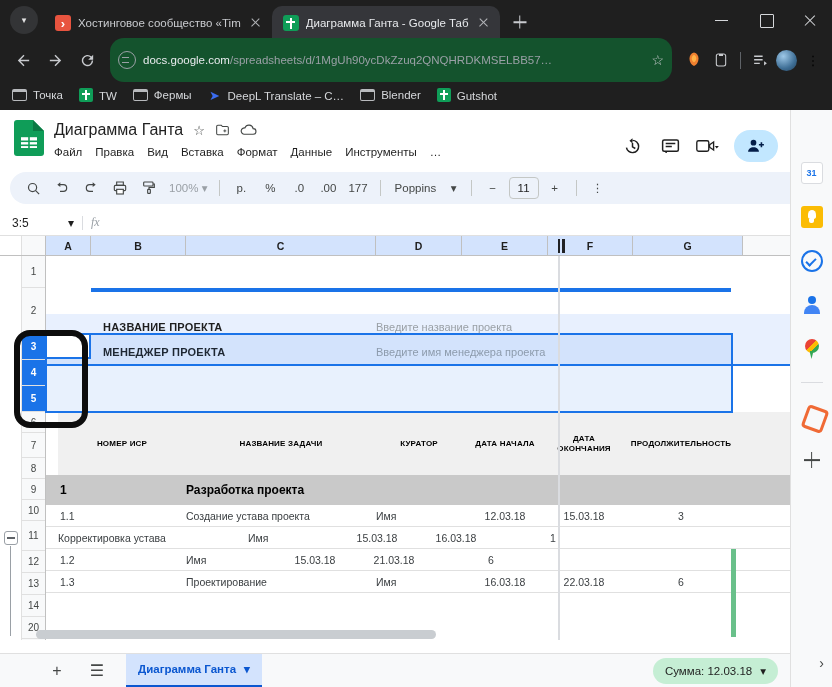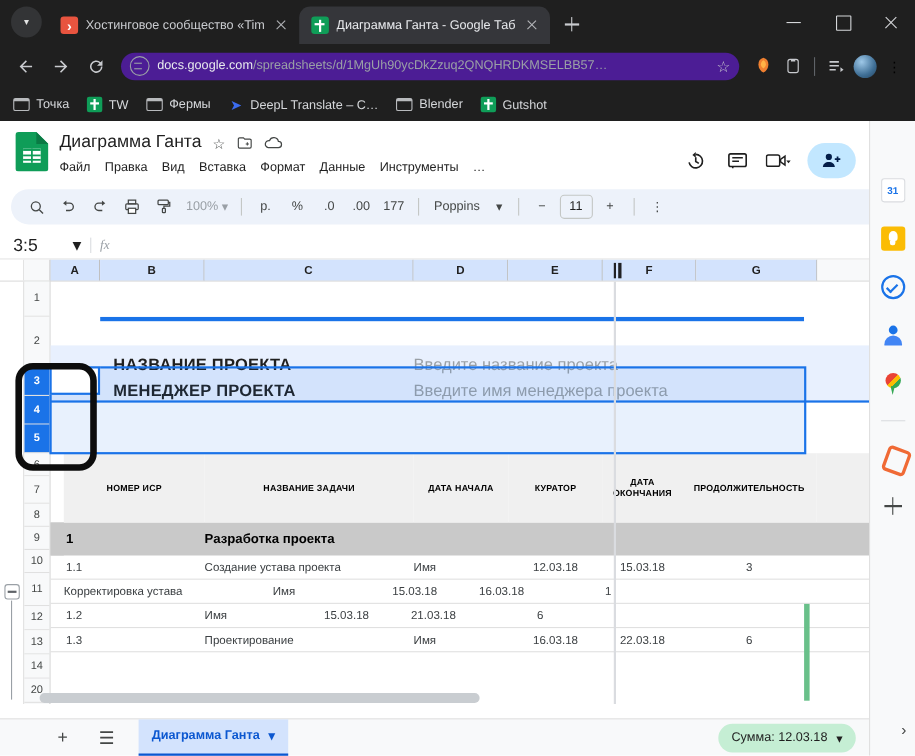--- a/index.html
+++ b/index.html
@@ -60,21 +60,21 @@
   .wc-max::before { content: ""; position: absolute; left: 16px; top: 11px; width: 12px; height: 12px; border: 1.4px solid #d5d7da; border-radius: 1px; }
   .wc-close::before, .wc-close::after {
     content: ""; position: absolute; left: 15px; top: 17px; width: 14px; height: 1.4px; background: #d5d7da;
   }
   .wc-close::before { transform: rotate(45deg); }
   .wc-close::after { transform: rotate(-45deg); }
 
   .toolbar-nav { height: 40px; display: flex; align-items: center; padding: 0 8px; gap: 2px; }
   .navbtn { width: 30px; height: 30px; display: flex; align-items: center; justify-content: center; color: #c9cbcf; }
   .omnibox {
-    flex: 1; height: 25px; background: #4c1d95; border-radius: 14px; display: flex;
+    flex: 1; height: 44px; background: #14532d; border-radius: 14px; display: flex;
     align-items: center; padding: 0 8px 0 8px; margin: 0 6px; gap: 7px;
   }
   .omni-icon { width: 18px; height: 18px; border: 1.3px solid #9aa0a6; border-radius: 50%; position: relative; flex: none; }
   .omni-icon::before { content: ""; position: absolute; left: 3px; top: 5px; width: 7px; height: 1.2px; background: #9aa0a6; }
   .omni-icon::after { content: ""; position: absolute; left: 3px; top: 10px; width: 7px; height: 1.2px; background: #9aa0a6; }
   .omni-url { font-size: 11.5px; color: #9aa0a6; white-space: nowrap; overflow: hidden; flex: 1; }
   .omni-url b { color: #e8eaed; font-weight: 400; }
   .star { color: #c9cbcf; font-size: 14px; }
   .ext-icons { display: flex; align-items: center; gap: 5px; padding-left: 3px; }
   .ext { width: 22px; height: 22px; display: flex; align-items: center; justify-content: center; font-size: 13px; }
@@ -120,21 +120,21 @@
     display: flex; align-items: center; padding: 0 10px; gap: 3px; font-size: 11.5px; color: #444746;
   }
   .tb { height: 26px; min-width: 26px; display: flex; align-items: center; justify-content: center; padding: 0 4px; border-radius: 4px; }
   .tb.dim { color: #9aa0a6; }
   .tb-sep { width: 1px; height: 16px; background: #c4c7c5; margin: 0 5px; }
   .tb-font { min-width: 74px; justify-content: space-between; padding: 0 6px; }
   .fsz-box { border: 1px solid #c4c7c5; border-radius: 4px; width: 30px; height: 22px; display: flex; align-items: center; justify-content: center; font-size: 11.5px; color: #1f1f1f; }
   .tb-collapse { margin-left: auto; }
 
   .formula-bar { display: flex; align-items: center; height: 26px; border-bottom: 1px solid #e0e0e0; padding-left: 6px; margin-top: 6px; }
-  .namebox { width: 74px; display: flex; align-items: flex-end; justify-content: space-between; font-size: 16px; color: #1f1f1f; padding: 0 6px; }
+  .namebox { width: 74px; display: flex; align-items: flex-end; justify-content: space-between; font-size: 12px; color: #1f1f1f; padding: 0 6px; }
   .fx-sep { width: 1px; height: 14px; background: #dadce0; margin: 0 8px 0 2px; }
   .fx { font-size: 12px; color: #9aa0a6; font-style: italic; font-family: "Liberation Serif", serif; }
 
   
   .gridwrap { position: relative; height: 404px; overflow: hidden; }
   .colhdr { display: flex; height: 20px; background: #fff; border-bottom: 1px solid #c0c0c0; }
   .corner { width: 22px; border-right: 1px solid #e0e0e0; background: #fff; }
   .rowhdr-sp { width: 24px; background: #f8f9fa; border-right: 1px solid #c0c0c0; }
   .colcell {
     border-right: 1px solid #c0c0c0; font-size: 10.5px; color: #1f1f1f;
@@ -152,21 +152,21 @@
   .cells { flex: 1; position: relative; background: #fff; }
 
   .sheetrow { display: flex; width: 100%; }
   .cell { overflow: hidden; white-space: nowrap; display: flex; align-items: center; }
 
   .title-cell {
     color: #1f5aa8; font-weight: 700; font-size: 30px; letter-spacing: -0.5px;
     padding-left: 12px; font-family: "Liberation Sans", sans-serif;
   }
   .bluerule { height: 4px; background: #1a73e8; }
-  .info-row { background: #e8f0fe; font-size: 15px; align-items: flex-end; }
+  .info-row { background: #e8f0fe; font-size: 11px; }
   .info-label { font-weight: 700; color: #1f1f1f; padding-left: 12px; letter-spacing: .2px; }
   .info-placeholder { color: #9aa0a6; }
   .thead-cell {
     background: #f0f0f0; font-size: 8px; font-weight: 700; color: #000;
     justify-content: center; text-align: center; letter-spacing: .2px;
     white-space: normal; line-height: 1.15; padding: 0 2px;
   }
   .grouprow { background: #c9c9c9; font-weight: 700; font-size: 12px; color: #000; }
   .datarow { font-size: 10.5px; color: #3c4043; border-bottom: 1px solid #e0e0e0; }
   .c-center { justify-content: center; }
@@ -561,22 +561,22 @@
               <div class="cell" style="flex:1"></div>
             </div>
           <div class="sheetrow" style="height:25px">
               <div class="cell" style="flex:1"></div>
             </div>
 
           <div class="sheetrow" style="height:63px">
             <div class="cell" style="width:12px"></div>
             <div class="cell thead-cell" style="width:128px">НОМЕР ИСР</div>
             <div class="cell thead-cell" style="width:190px">НАЗВАНИЕ ЗАДАЧИ</div>
+            <div class="cell thead-cell" style="width:86px">КУРАТОР</div>
             <div class="cell thead-cell" style="width:86px">ДАТА НАЧАЛА</div>
-            <div class="cell thead-cell" style="width:86px">КУРАТОР</div>
             <div class="cell thead-cell" style="width:72px">ДАТА ОКОНЧАНИЯ</div>
             <div class="cell thead-cell" style="width:122px">ПРОДОЛЖИТЕЛЬНОСТЬ</div>
             <div class="cell thead-cell" style="flex:1"></div>
           </div>
 
           <div class="sheetrow grouprow" style="height:30px">
             <div class="cell" style="width:12px;background:#c9c9c9"></div>
             <div class="cell" style="width:128px;padding-left:2px">1</div>
             <div class="cell" style="width:190px">Разработка проекта</div>
             <div class="cell" style="flex:1"></div>

